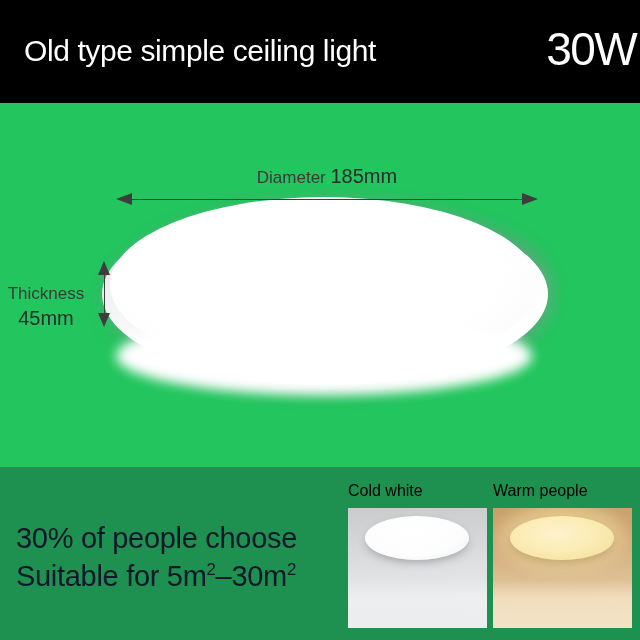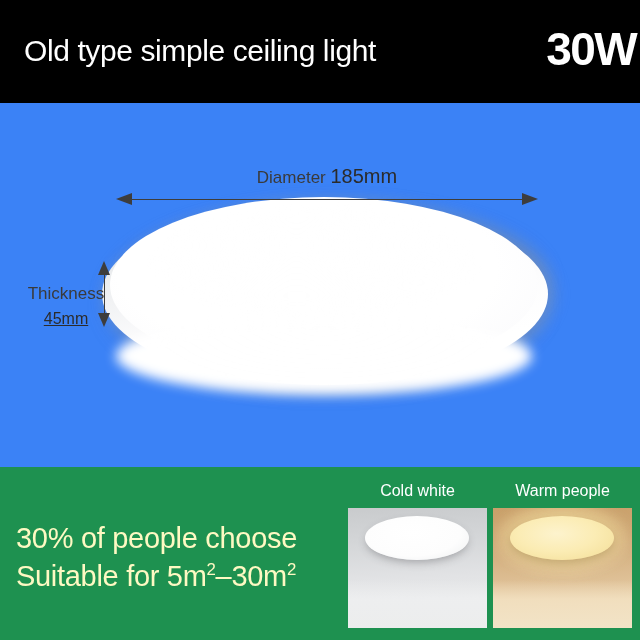--- a/index.html
+++ b/index.html
@@ -43,33 +43,33 @@
     white-space: nowrap;
     font-weight: 400;
   }
   .top-watt {
     position: absolute;
     right: 4px;
     top: 21px;
     font-size: 46px;
     line-height: 56px;
     color: #ffffff;
-    font-weight: 700;
+    font-weight: 400;
     letter-spacing: -1.6px;
     white-space: nowrap;
   }
 
   
   .main-area {
     position: absolute;
     left: 0;
     top: 103px;
     width: 640px;
     height: 364px;
-    background: #3b82f6;
+    background: #22c55e;
     overflow: hidden;
   }
 
   
   .lamp-wrap {
     position: absolute;
     left: 96px;
     top: 94px;
     width: 464px;
     height: 202px;
@@ -237,43 +237,41 @@
   }
   .dim-v-label {
     position: absolute;
     left: 0px;
     top: 178px;
     width: 92px;
     text-align: center;
     font-size: 17px;
     line-height: 25px;
     color: #3a3a3a;
-    padding-left: 20px;
   }
   .dim-v-label .val {
     display: block;
-    font-size: 16px;
+    font-size: 20px;
     color: #2b2b2b;
-    text-decoration: underline;
   }
 
   
   .bottom-banner {
     position: absolute;
     left: 0;
     top: 467px;
     width: 640px;
     height: 173px;
     background: #1e9150;
   }
   .bottom-copy {
     position: absolute;
     left: 16px;
     top: 52px;
-    color: #fef9c3;
+    color: #0f172a;
     font-size: 29px;
     line-height: 38px;
     letter-spacing: -0.3px;
     white-space: nowrap;
     font-weight: 400;
   }
   .bottom-copy sup {
     font-size: 0.58em;
     vertical-align: super;
     line-height: 0;
@@ -293,24 +291,23 @@
     width: 139px;
     height: 148px;
   }
   .swatch.cold { left: 0; }
   .swatch.warm { left: 145px; }
   .swatch-label {
     position: absolute;
     left: 0;
     top: 0;
     width: 139px;
-    text-align: center;
     font-size: 16px;
     line-height: 22px;
-    color: #ffffff;
+    color: #000000;
     white-space: nowrap;
   }
   .swatch-photo {
     position: absolute;
     left: 0;
     top: 28px;
     width: 139px;
     height: 120px;
     overflow: hidden;
   }

